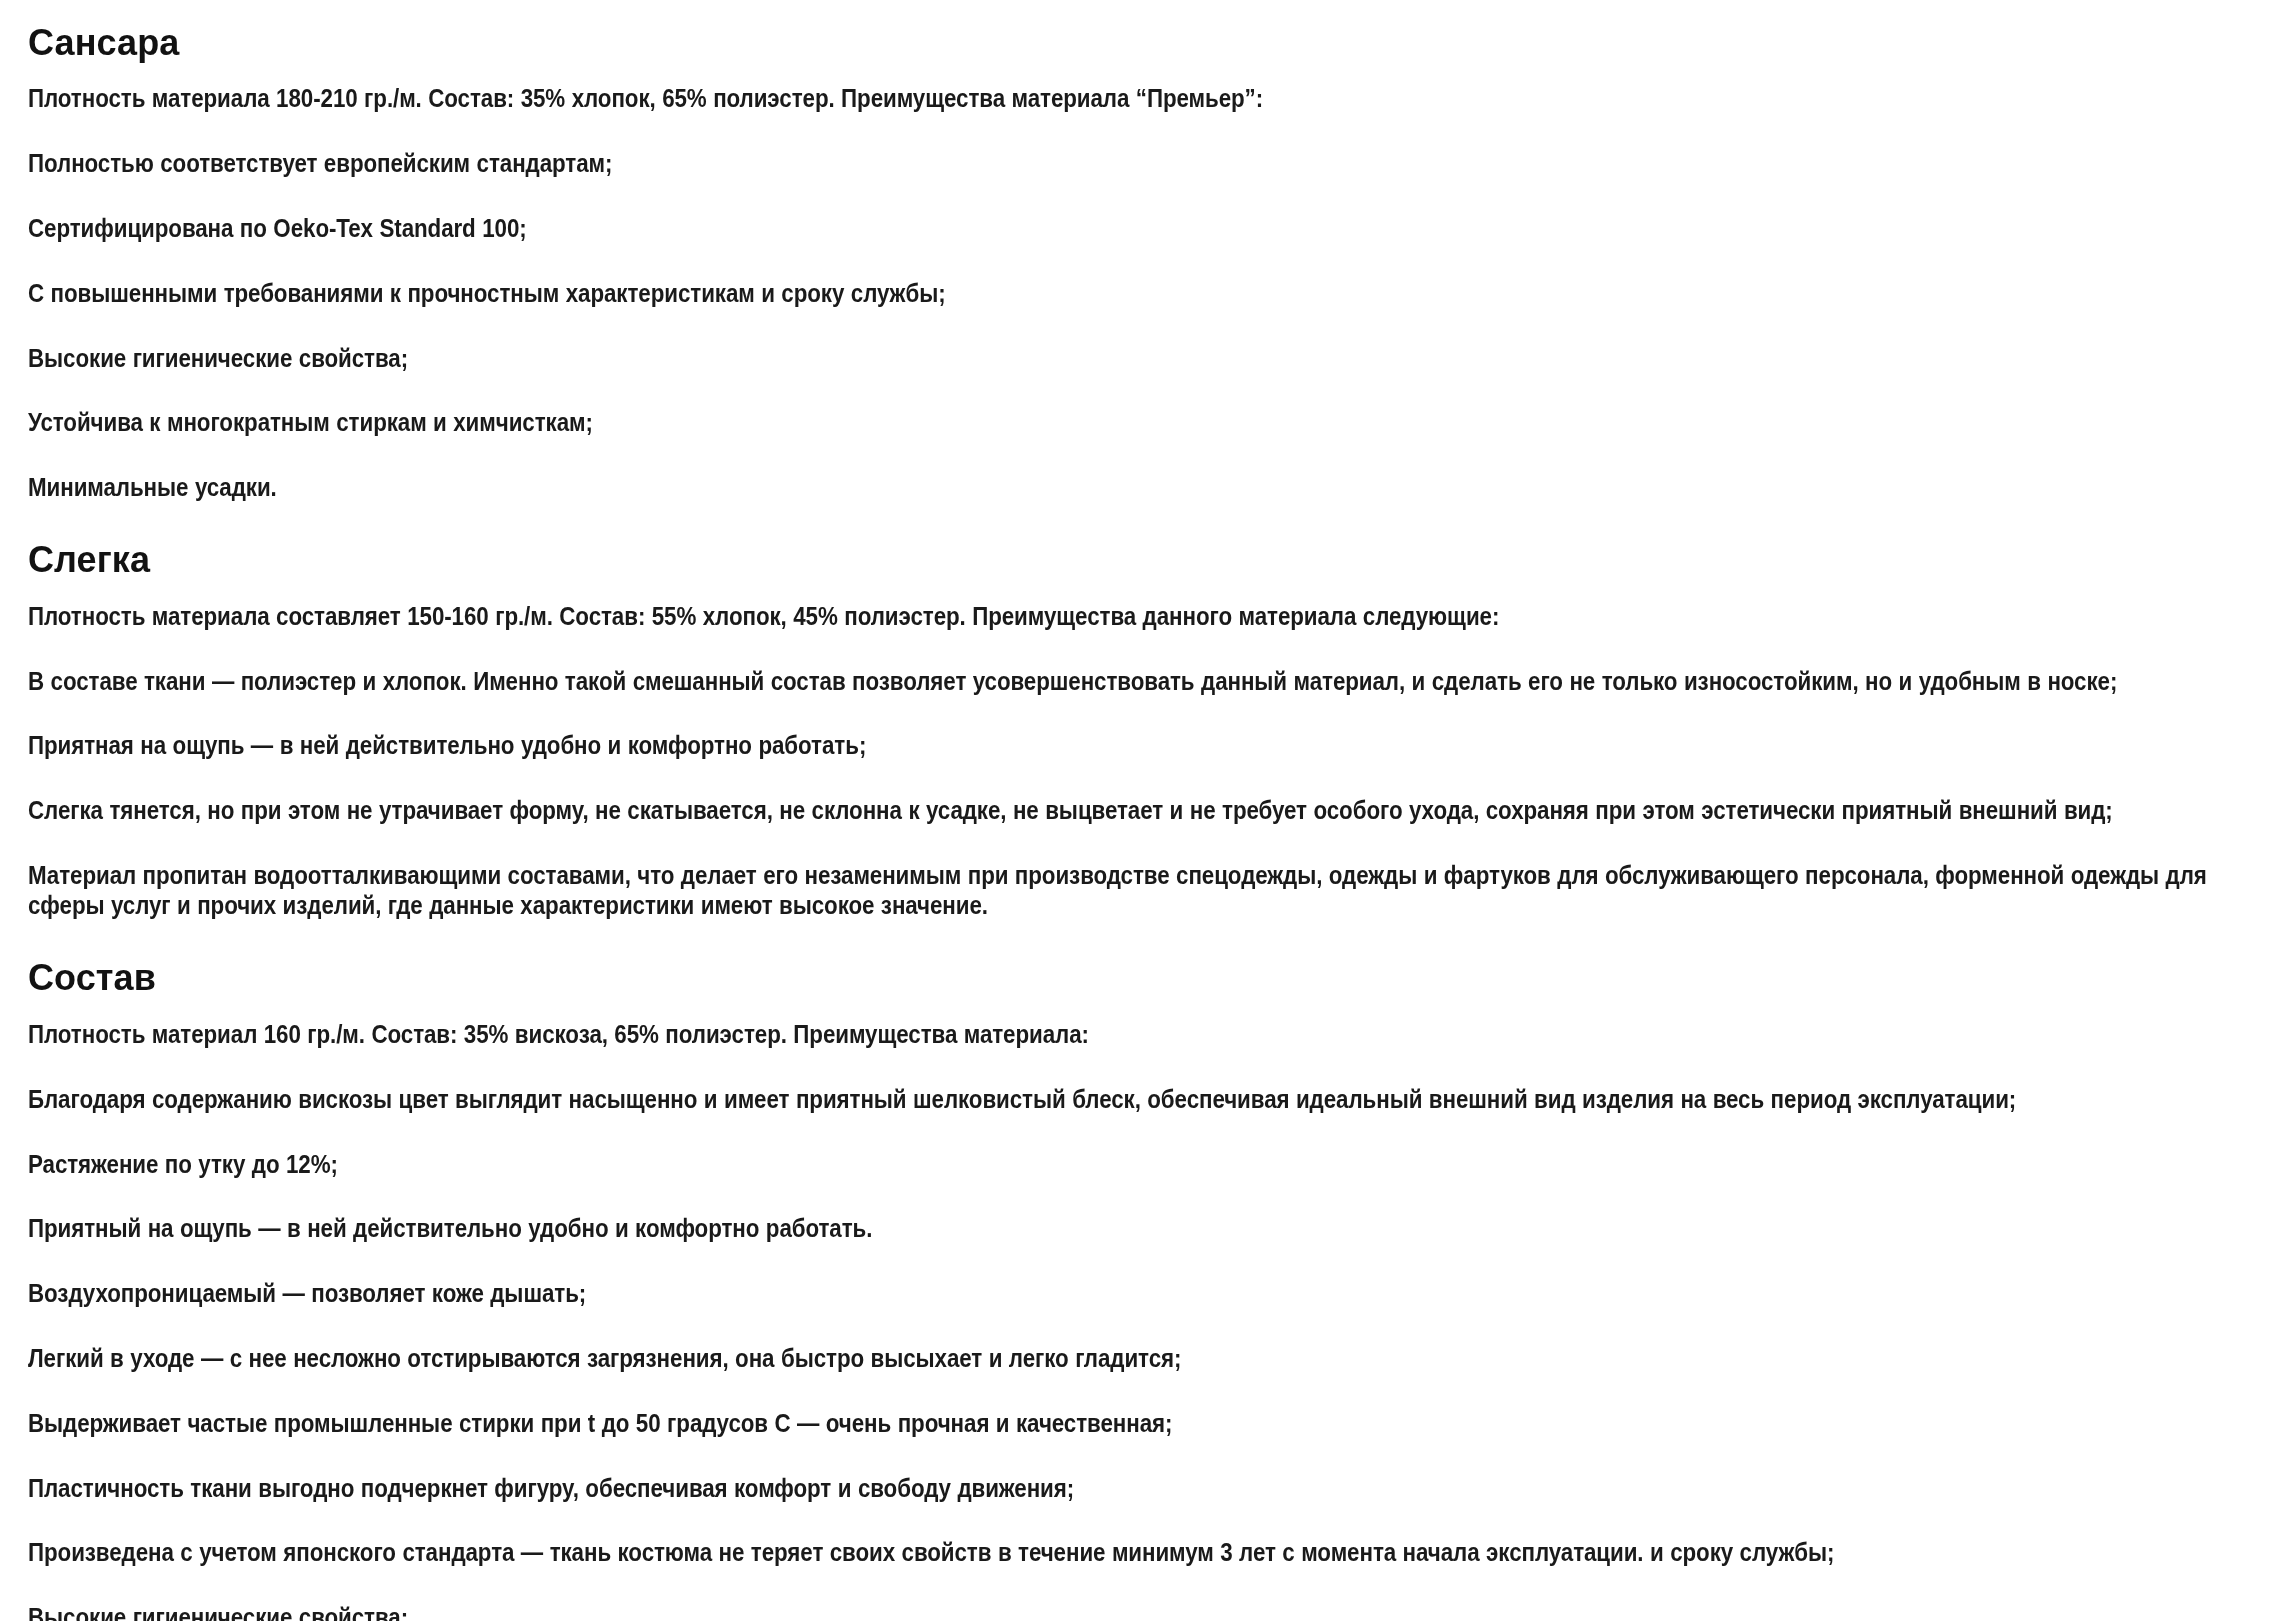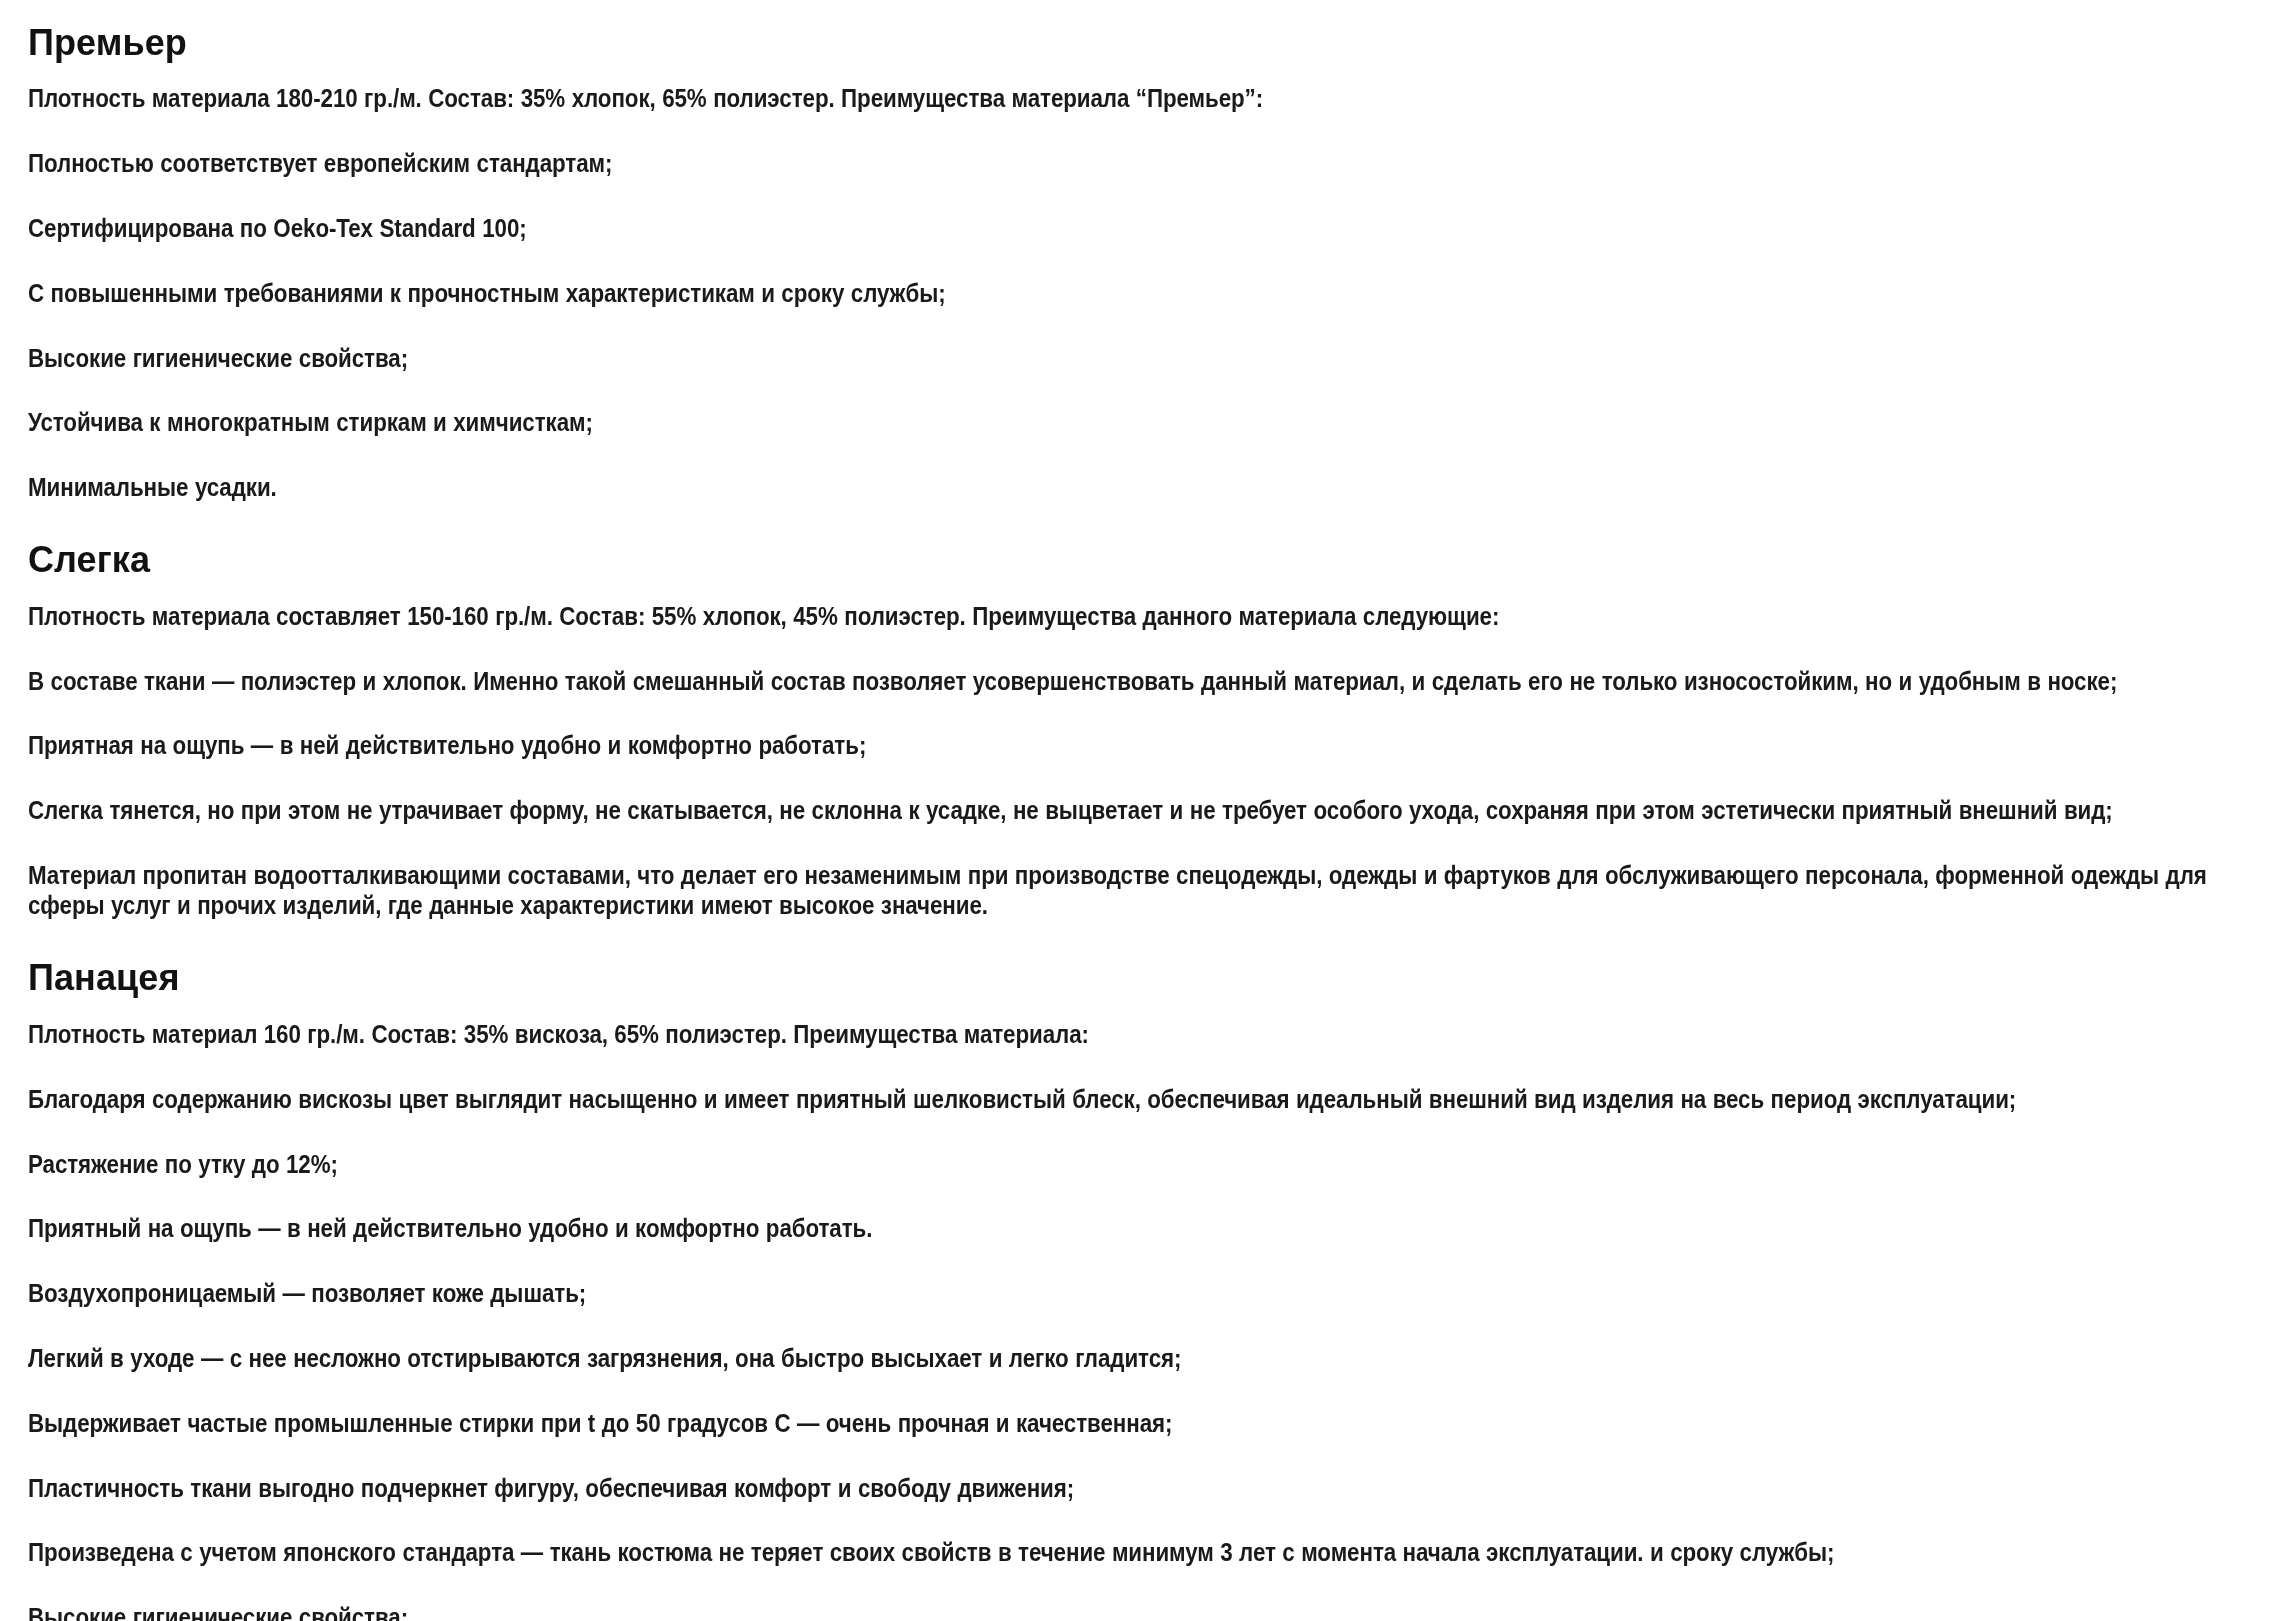--- a/index.html
+++ b/index.html
@@ -61,41 +61,41 @@
   p.para.wide {
     max-width: 2509px;
   }
 </style>
 </head>
 <body>
 
 <div class="page">
 
   <section class="section">
-    <h2 class="section-title">Премьер</h2>
+    <h2 class="section-title">Сансара</h2>
     <p class="para">Плотность материала 180-210 гр./м. Состав: 35% хлопок, 65% полиэстер. Преимущества материала “Премьер”:</p>
     <p class="para">Полностью соответствует европейским стандартам;</p>
     <p class="para">Сертифицирована по Oeko-Tex Standard 100;</p>
     <p class="para">С повышенными требованиями к прочностным характеристикам и сроку службы;</p>
     <p class="para">Высокие гигиенические свойства;</p>
     <p class="para">Устойчива к многократным стиркам и химчисткам;</p>
     <p class="para">Минимальные усадки.</p>
   </section>
 
   <section class="section">
     <h2 class="section-title">Слегка</h2>
     <p class="para">Плотность материала составляет 150-160 гр./м. Состав: 55% хлопок, 45% полиэстер. Преимущества данного материала следующие:</p>
     <p class="para wide">В составе ткани — полиэстер и хлопок. Именно такой смешанный состав позволяет усовершенствовать данный материал, и сделать его не только износостойким, но и удобным в носке;</p>
     <p class="para">Приятная на ощупь — в ней действительно удобно и комфортно работать;</p>
     <p class="para wide">Слегка тянется, но при этом не утрачивает форму, не скатывается, не склонна к усадке, не выцветает и не требует особого ухода, сохраняя при этом эстетически приятный внешний вид;</p>
     <p class="para wide">Материал пропитан водоотталкивающими составами, что делает его незаменимым при производстве спецодежды, одежды и фартуков для обслуживающего персонала, форменной одежды для сферы услуг и прочих изделий, где данные характеристики имеют высокое значение.</p>
   </section>
 
   <section class="section">
-    <h2 class="section-title">Панацея</h2>
+    <h2 class="section-title">Состав</h2>
     <p class="para">Плотность материал 160 гр./м. Состав: 35% вискоза, 65% полиэстер. Преимущества материала:</p>
     <p class="para wide">Благодаря содержанию вискозы цвет выглядит насыщенно и имеет приятный шелковистый блеск, обеспечивая идеальный внешний вид изделия на весь период эксплуатации;</p>
     <p class="para">Растяжение по утку до 12%;</p>
     <p class="para">Приятный на ощупь — в ней действительно удобно и комфортно работать.</p>
     <p class="para">Воздухопроницаемый — позволяет коже дышать;</p>
     <p class="para">Легкий в уходе — с нее несложно отстирываются загрязнения, она быстро высыхает и легко гладится;</p>
     <p class="para">Выдерживает частые промышленные стирки при t до 50 градусов С — очень прочная и качественная;</p>
     <p class="para">Пластичность ткани выгодно подчеркнет фигуру, обеспечивая комфорт и свободу движения;</p>
     <p class="para">Произведена с учетом японского стандарта — ткань костюма не теряет своих свойств в течение минимум 3 лет с момента начала эксплуатации. и сроку службы;</p>
     <p class="para">Высокие гигиенические свойства;</p>

